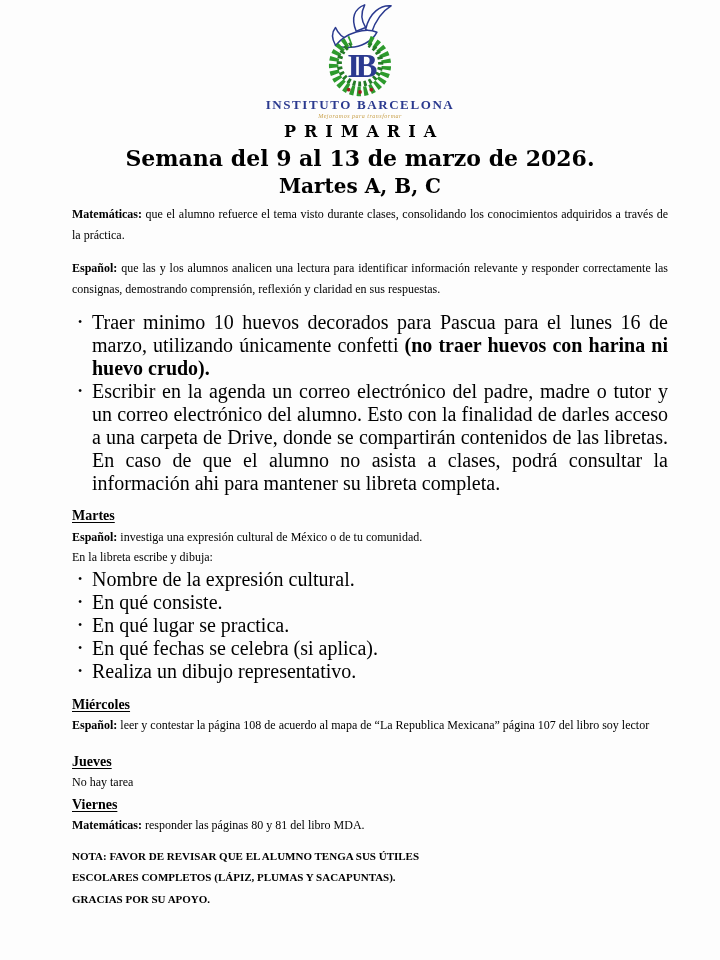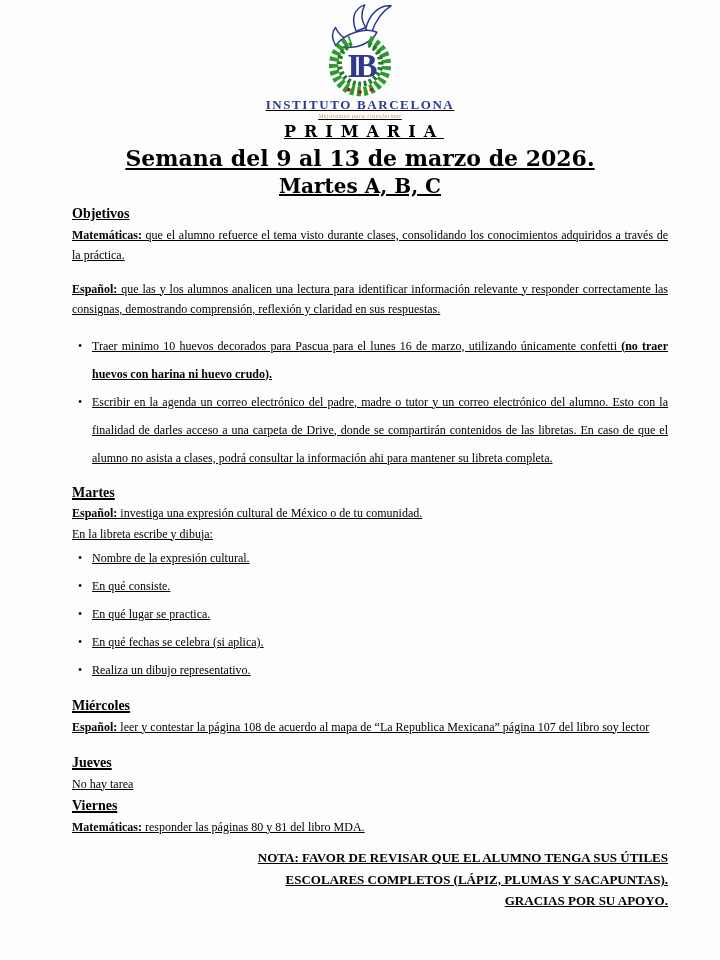--- a/index.html
+++ b/index.html
@@ -4,21 +4,21 @@
 <style>
   * { box-sizing: border-box; }
   html, body { margin: 0; padding: 0; }
   body {
     width: 720px; height: 960px;
     background: #fdfdfd;
     color: #000;
     font-family: "Liberation Serif", serif;
     overflow: hidden;
   }
-  .page { width: 720px; height: 720px; position: relative; text-decoration: underline; }
+  .page { width: 720px; height: 720px; position: relative; }
 
   
   .logo-block { text-align: center; padding-top: 3px; }
   .logo-emblem { display: block; margin: 0 auto; }
   .inst-name {
     font-family: "Liberation Serif", serif;
     font-weight: bold;
     font-size: 13px; line-height: 14px;
     letter-spacing: 1.6px;
     color: #2b3a8f;
@@ -72,34 +72,34 @@
   .sec-martes    { margin-top: 11px; }
   .sec-miercoles { margin-top: 12px; }
   .sec-jueves    { margin-top: 16px; }
   .sec-viernes   { margin-top: 2px; }
 
   ul.tasks { list-style: none; margin: 0; padding: 0 0 0 6px; }
   ul.tasks li {
     position: relative;
     padding-left: 14px;
     text-align: justify;
-    font-size: 12px; line-height: 28px;
+    font-size: 20px; line-height: 23px;
   }
   ul.tasks li::before {
     content: "\2022";
     position: absolute; left: 0; top: 0;
     font-size: 12px;
   }
 
   
   .note {
     margin-top: 10px;
-    text-align: right;
-    font-weight: bold;
-    font-size: 13px; line-height: 21.5px;
+    text-align: left;
+    font-weight: bold;
+    font-size: 11px; line-height: 21.5px;
   }
 </style>
 </head>
 <body>
 
 <div class="page">
 
   <div class="logo-block">
     <svg class="logo-emblem" width="132" height="97" viewBox="0 0 140 103" aria-hidden="true">
 
@@ -127,21 +127,20 @@
     <div class="tagline">Mejoramos para transformar</div>
   </div>
 
   <div class="h-program">PRIMARIA</div>
   <div class="h-week">Semana del 9 al 13 de marzo de 2026.</div>
   <div class="h-tasks">Martes A, B, C</div>
 
   <div class="content">
 
     <section>
-      <div class="heading-plain">Objetivos</div>
       <p>
         <b>Matemáticas:</b><span> que el alumno refuerce el tema visto durante clases, consolidando los conocimientos adquiridos a través de la práctica.</span>
       </p>
       <p class="mt-para">
         <b>Español:</b><span> que las y los alumnos analicen una lectura para identificar información relevante y responder correctamente las consignas, demostrando comprensión, reflexión y claridad en sus respuestas.</span>
       </p>
     </section>
 
     <section class="sec-lunes">
       <ul class="tasks">

